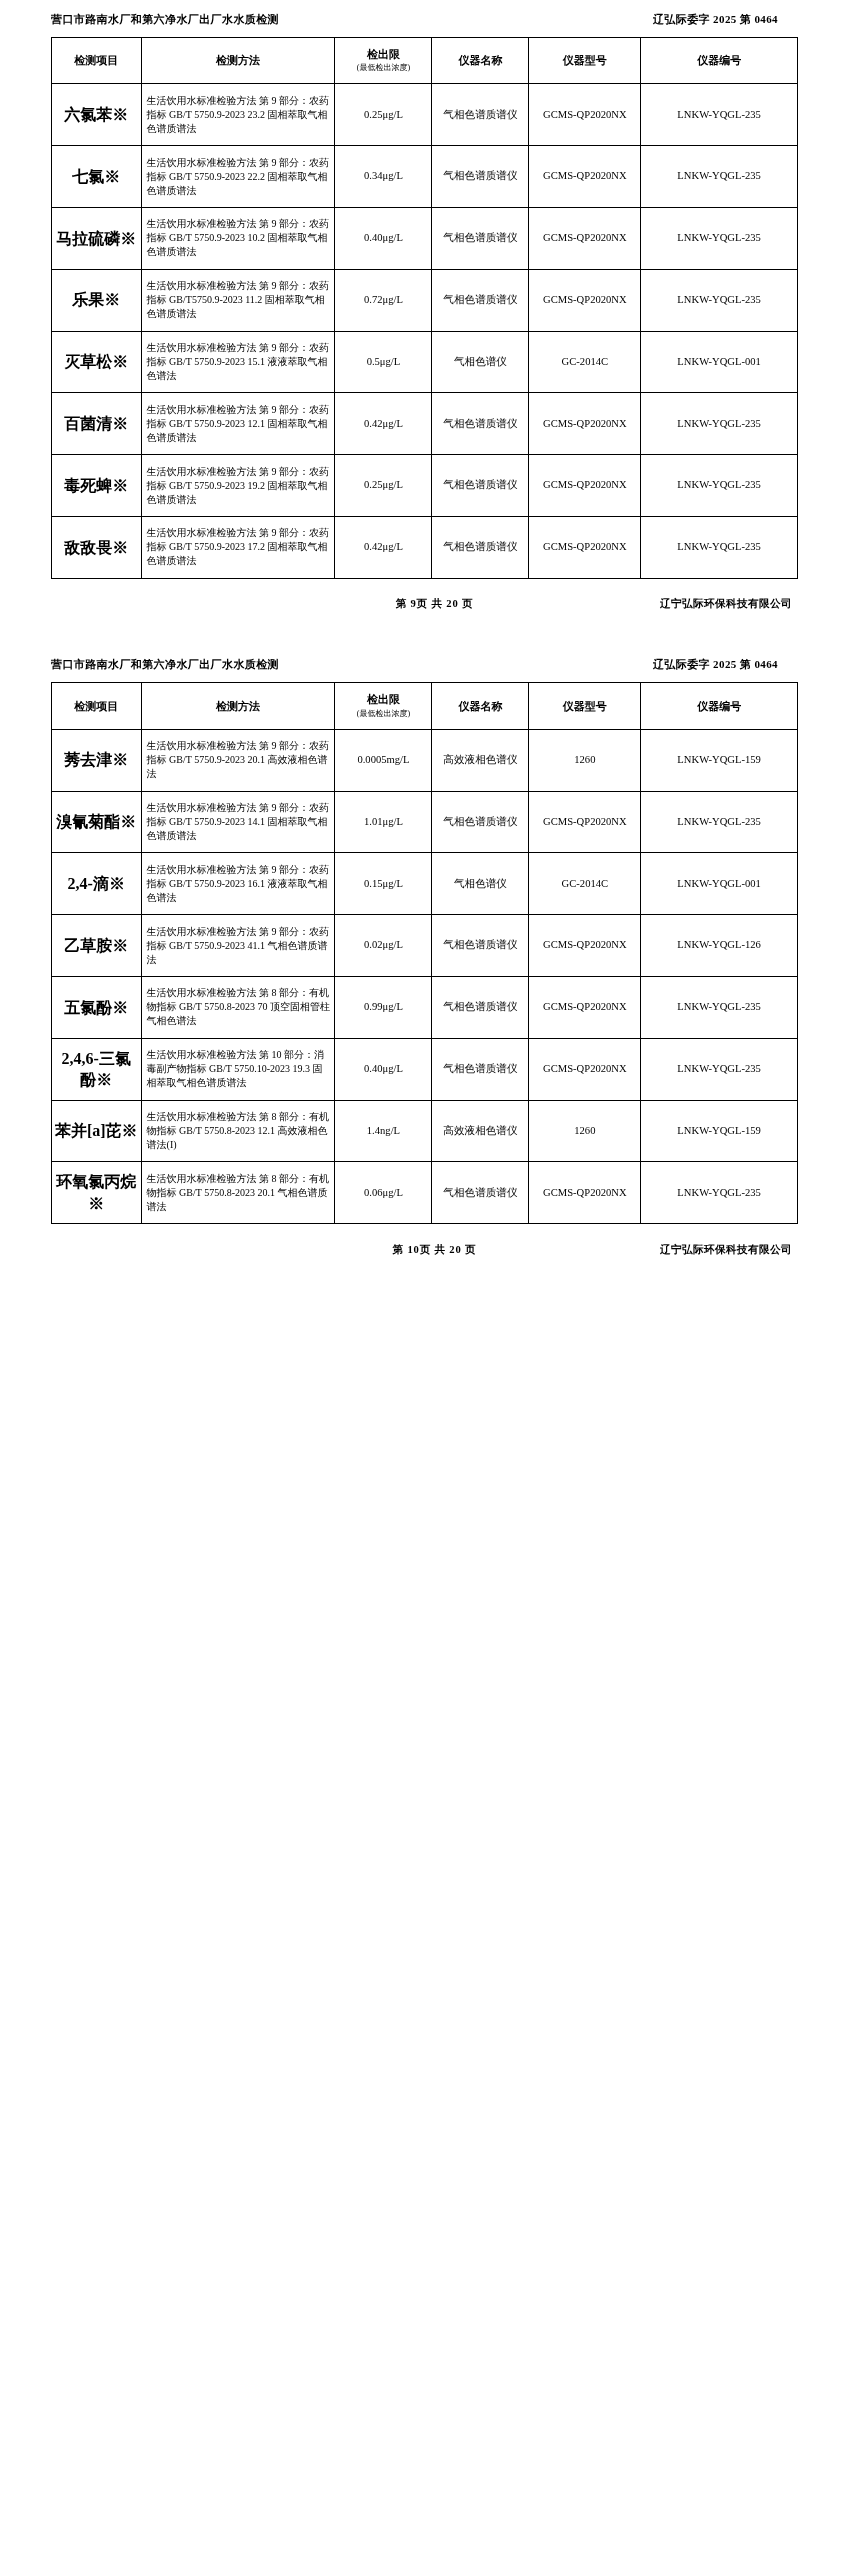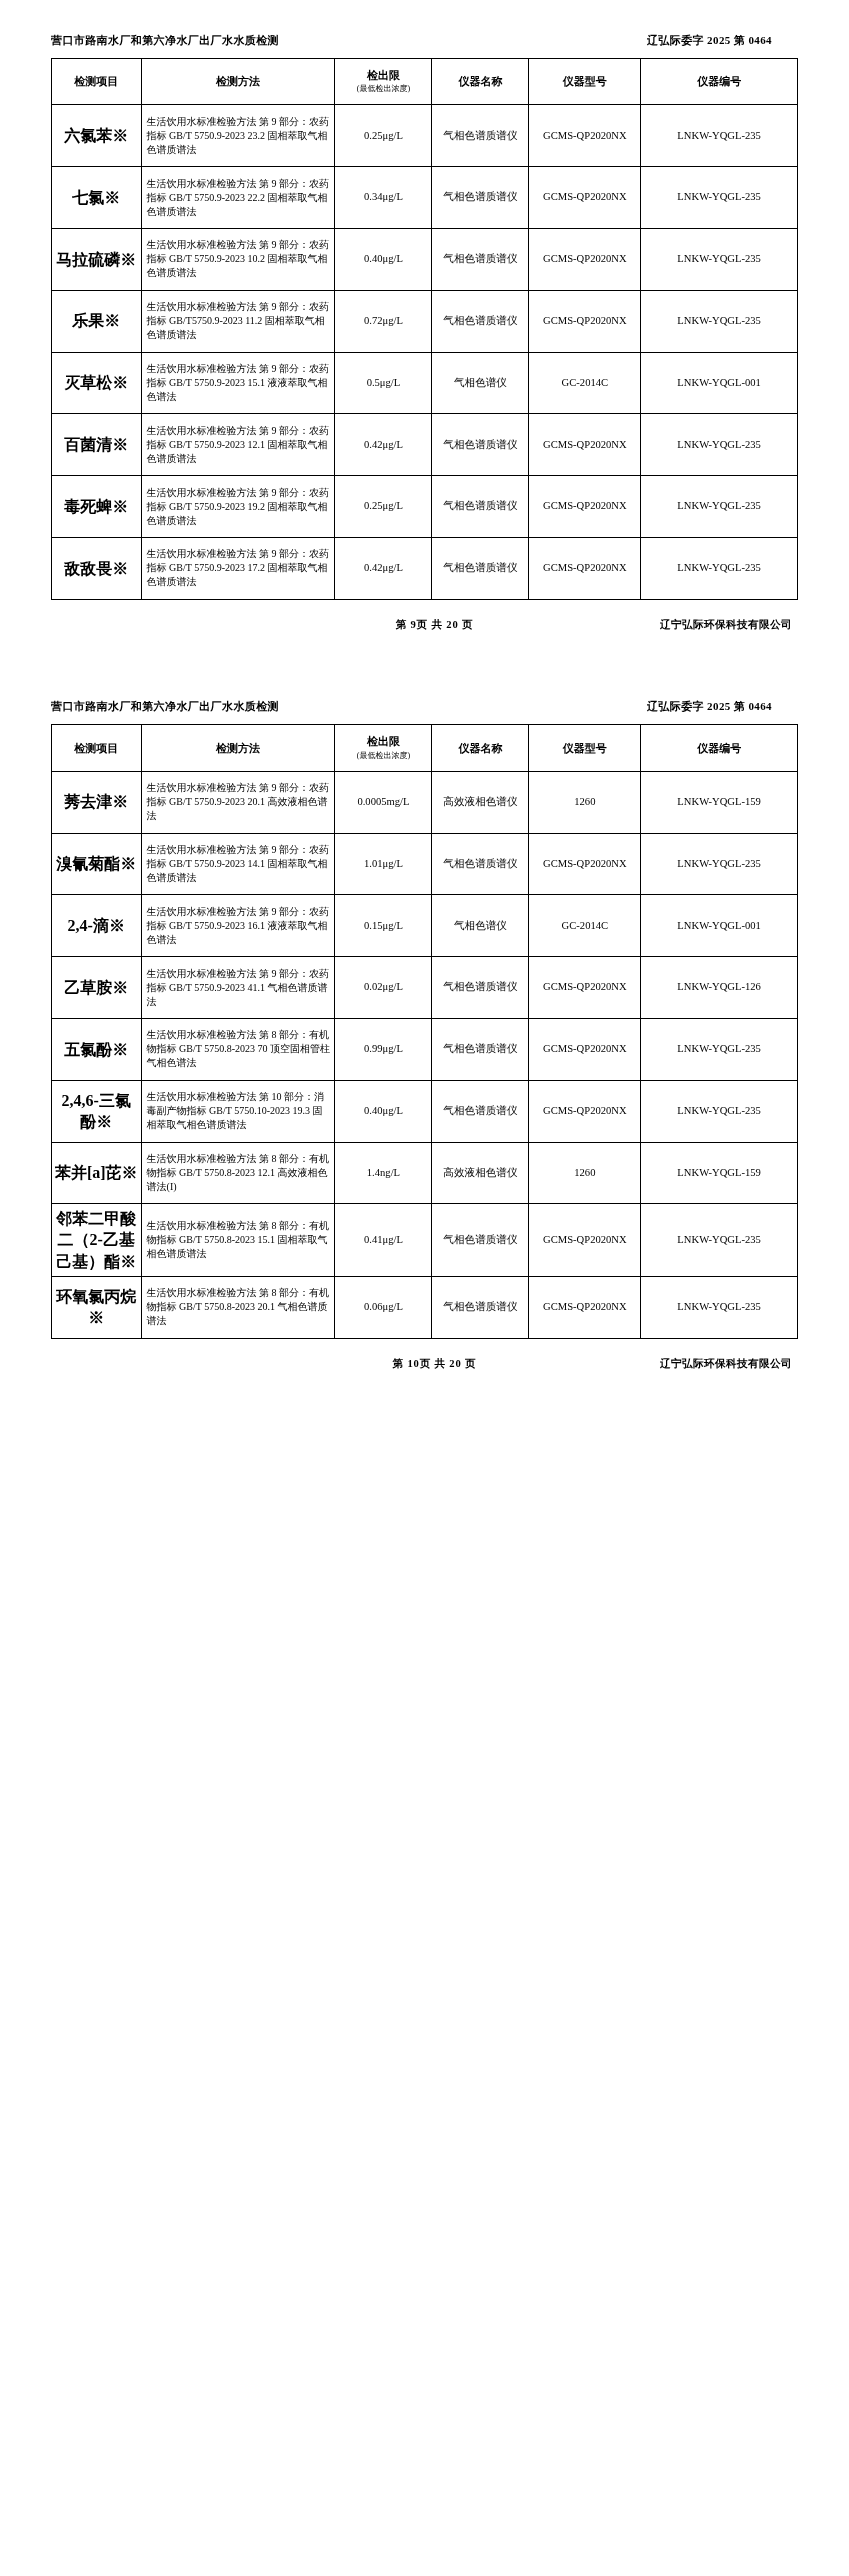--- a/index.html
+++ b/index.html
@@ -9,42 +9,42 @@
   }
   body {
     width: 849px;
     font-family: "Liberation Serif", "DejaVu Serif", serif;
     color: #000;
   }
   .page {
     width: 849px;
     position: relative;
     background: #fff;
-    padding-top: 24px;
+    padding-top: 3px;
     box-sizing: border-box;
   }
   .page-inner {
     width: 747px;
     margin: 0 auto;
     position: relative;
   }
   .page-header {
     display: flex;
     justify-content: space-between;
     align-items: flex-end;
     font-size: 11px;
     font-weight: bold;
     padding: 8.5px 0 10.2px 0;
   }
   .page-header .left {
     letter-spacing: 0.4px;
   }
   .page-header .right {
     letter-spacing: 0.4px;
-    margin-right: 26px;
+    margin-right: 20px;
   }
   table.report {
     border-collapse: collapse;
     width: 100%;
     table-layout: fixed;
   }
   table.report th, table.report td {
     border: 0.8px solid #000;
     text-align: center;
     vertical-align: middle;
@@ -282,28 +282,20 @@
         </tr>
         <tr class="row-tall">
           <td class="item">苯并[a]芘※</td>
           <td class="method">生活饮用水标准检验方法 第 8 部分：有机物指标 GB/T 5750.8-2023  12.1 高效液相色谱法(I)</td>
           <td>1.4ng/L</td>
           <td>高效液相色谱仪</td>
           <td>1260</td>
           <td>LNKW-YQGL-159</td>
         </tr>
         <tr class="row-tall">
-          <td class="item">邻苯二甲酸二（2-乙基己基）酯※</td>
-          <td class="method">生活饮用水标准检验方法 第 8 部分：有机物指标 GB/T 5750.8-2023  15.1 固相萃取气相色谱质谱法</td>
-          <td>0.41μg/L</td>
-          <td>气相色谱质谱仪</td>
-          <td>GCMS-QP2020NX</td>
-          <td>LNKW-YQGL-235</td>
-        </tr>
-        <tr class="row-tall">
           <td class="item">环氧氯丙烷※</td>
           <td class="method">生活饮用水标准检验方法 第 8 部分：有机物指标 GB/T 5750.8-2023  20.1 气相色谱质谱法</td>
           <td>0.06μg/L</td>
           <td>气相色谱质谱仪</td>
           <td>GCMS-QP2020NX</td>
           <td>LNKW-YQGL-235</td>
         </tr>
       </tbody>
     </table>
 

